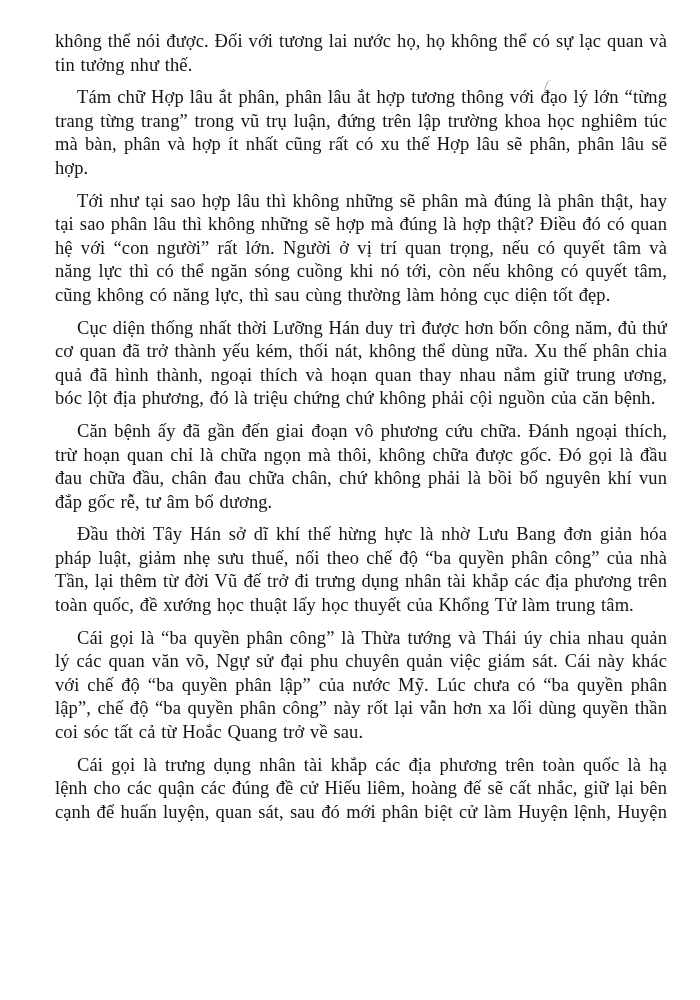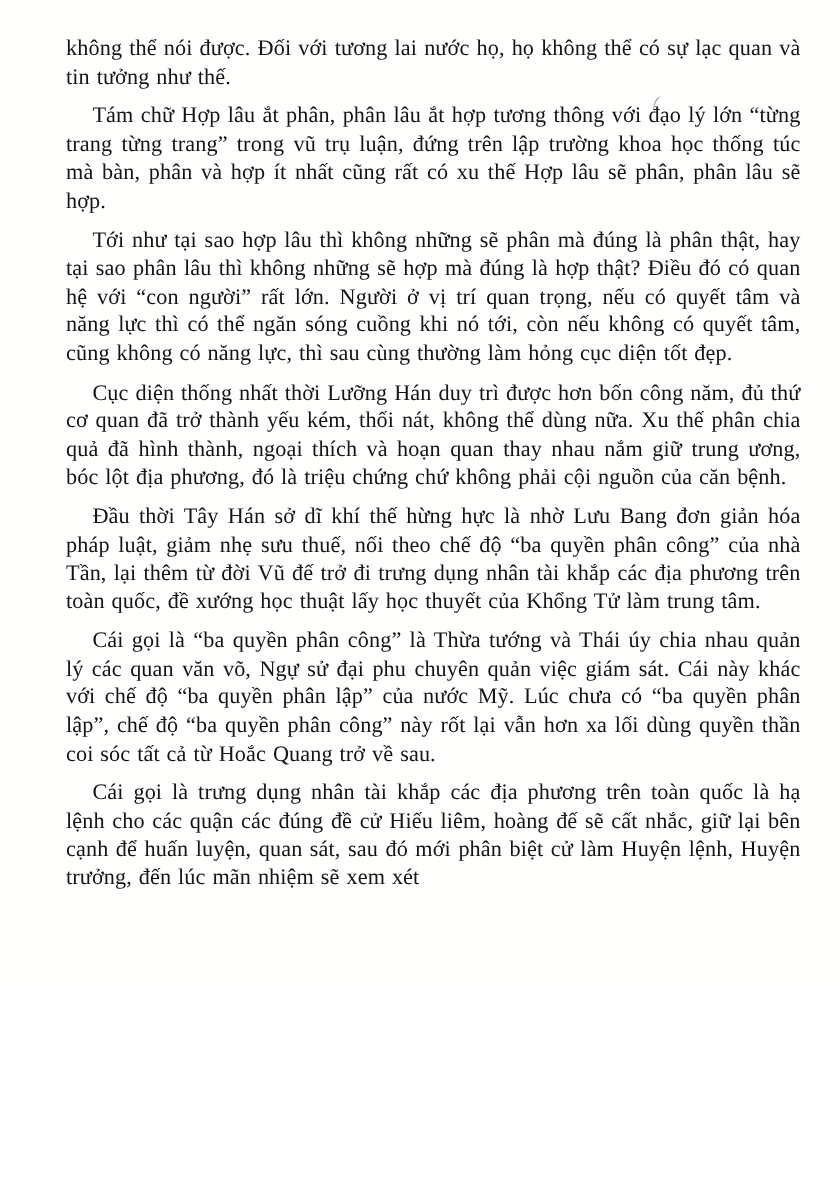--- a/index.html
+++ b/index.html
@@ -114,23 +114,24 @@
     z-index: 2;
   }
 </style>
 </head>
 <body>
 
 <div class="page">
 
   <div class="text-block">
     <p class="no-indent">không thể nói được. Đối với tương lai nước họ, họ không thể có sự lạc quan và tin tưởng như thế.</p>
-    <p>Tám chữ Hợp lâu ắt phân, phân lâu ắt hợp tương thông với đạo lý lớn “từng trang từng trang” trong vũ trụ luận, đứng trên lập trường khoa học thống túc mà bàn, phân và hợp ít nhất cũng rất có xu thế Hợp lâu sẽ phân, phân lâu sẽ hợp.</p>
+    <p>Tám chữ Hợp lâu ắt phân, phân lâu ắt hợp tương thông với đạo lý lớn “từng trang từng trang” trong vũ trụ luận, đứng trên lập trường khoa học nghiêm túc mà bàn, phân và hợp ít nhất cũng rất có xu thế Hợp lâu sẽ phân, phân lâu sẽ hợp.</p>
     <p>Tới như tại sao hợp lâu thì không những sẽ phân mà đúng là phân thật, hay tại sao phân lâu thì không những sẽ hợp mà đúng là hợp thật? Điều đó có quan hệ với “con người” rất lớn. Người ở vị trí quan trọng, nếu có quyết tâm và năng lực thì có thể ngăn sóng cuồng khi nó tới, còn nếu không có quyết tâm, cũng không có năng lực, thì sau cùng thường làm hỏng cục diện tốt đẹp.</p>
     <p>Cục diện thống nhất thời Lưỡng Hán duy trì được hơn bốn công năm, đủ thứ cơ quan đã trở thành yếu kém, thối nát, không thể dùng nữa. Xu thế phân chia quả đã hình thành, ngoại thích và hoạn quan thay nhau nắm giữ trung ương, bóc lột địa phương, đó là triệu chứng chứ không phải cội nguồn của căn bệnh.</p>
+    <p>Căn bệnh ấy đã gần đến giai đoạn vô phương cứu chữa. Đánh ngoại thích, trừ hoạn quan chỉ là chữa ngọn mà thôi, không chữa được gốc. Đó gọi là đầu đau chữa đầu, chân đau chữa chân, chứ không phải là bồi bổ nguyên khí vun đắp gốc rễ, tư âm bổ dương.</p>
     <p>Đầu thời Tây Hán sở dĩ khí thế hừng hực là nhờ Lưu Bang đơn giản hóa pháp luật, giảm nhẹ sưu thuế, nối theo chế độ “ba quyền phân công” của nhà Tần, lại thêm từ đời Vũ đế trở đi trưng dụng nhân tài khắp các địa phương trên toàn quốc, đề xướng học thuật lấy học thuyết của Khổng Tử làm trung tâm.</p>
     <p>Cái gọi là “ba quyền phân công” là Thừa tướng và Thái úy chia nhau quản lý các quan văn võ, Ngự sử đại phu chuyên quản việc giám sát. Cái này khác với chế độ “ba quyền phân lập” của nước Mỹ. Lúc chưa có “ba quyền phân lập”, chế độ “ba quyền phân công” này rốt lại vẫn hơn xa lối dùng quyền thần coi sóc tất cả từ Hoắc Quang trở về sau.</p>
     <p>Cái gọi là trưng dụng nhân tài khắp các địa phương trên toàn quốc là hạ lệnh cho các quận các đúng đề cử Hiếu liêm, hoàng đế sẽ cất nhắc, giữ lại bên cạnh để huấn luyện, quan sát, sau đó mới phân biệt cử làm Huyện lệnh, Huyện trưởng, đến lúc mãn nhiệm sẽ xem xét</p>
   </div>
 
   <div class="artifact"></div>
 
   <div class="watermark">
     <div class="wm-brand">davibooks</div>
     <div class="wm-slogan">Khát vọng tri thức</div>

